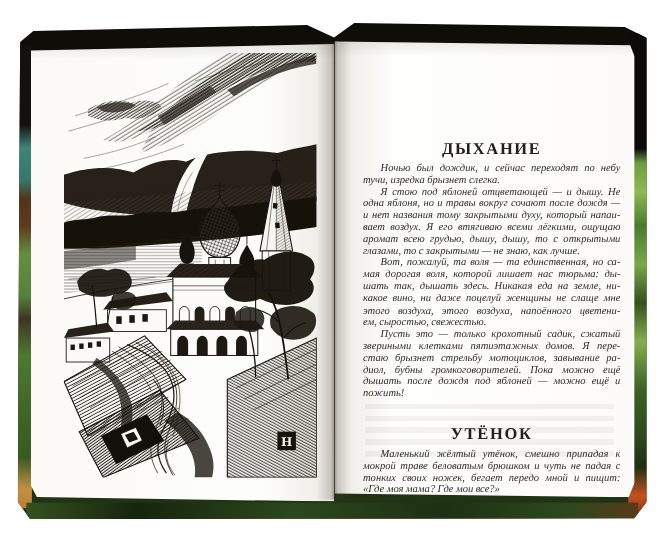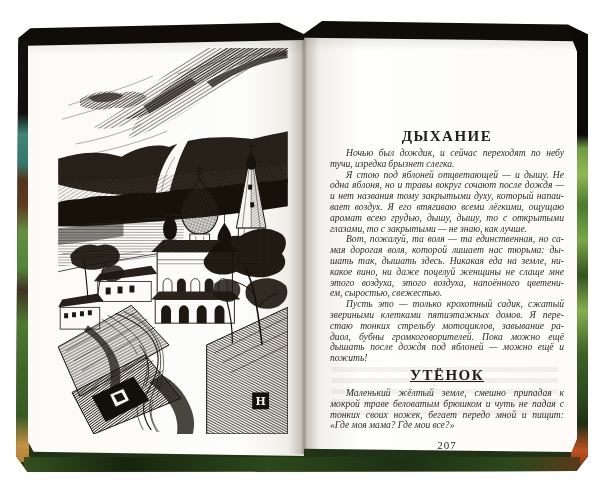--- a/index.html
+++ b/index.html
@@ -44,21 +44,21 @@
     background:linear-gradient(180deg,rgba(40,35,28,.10),rgba(0,0,0,0));}
   .spine-shadow{position:absolute;left:288px;top:38px;width:32px;height:416px;z-index:4;pointer-events:none;
     background:linear-gradient(90deg,rgba(70,58,45,0) 0%,rgba(70,58,45,.16) 40%,rgba(45,36,27,.38) 50%,rgba(70,58,45,.15) 60%,rgba(70,58,45,0) 100%);}
 
   
   .illustration{position:absolute;left:30px;top:8px;width:230px;height:386px;}
 
   
   .text-col{position:absolute;left:26px;top:94px;width:234px;color:var(--text,#2e2b28);}
   .bheading{font-weight:bold;font-size:15px;letter-spacing:1.5px;text-align:center;height:11px;line-height:11px;margin-bottom:6px;color:var(--ink,#22201c);}
-  .bheading.second{margin-top:6px;margin-bottom:7px;text-decoration:underline;}
+  .bheading.second{margin-top:26px;margin-bottom:7px;}
   .ln{font-size:9.6px;line-height:10.8px;height:10.8px;white-space:nowrap;overflow:hidden;word-spacing:-0.2px;font-style:italic;}
   .jst{text-align:justify;text-align-last:justify;}
   .ind{text-indent:16px;}
   .end{text-align:left;}
   .pagenum{margin-top:8px;text-align:center;font-size:11px;letter-spacing:1px;color:var(--text,#2e2b28);}
   .ghost{position:absolute;left:28px;top:330px;width:226px;height:48px;pointer-events:none;
     background:repeating-linear-gradient(180deg,rgba(105,98,92,.08) 0 5px,rgba(0,0,0,0) 5px 10.8px);
     filter:blur(.6px);}
 </style>
 </head>
@@ -259,28 +259,28 @@
 
       <div class="ln jst ind">Вот, пожалуй, та воля — та единственная, но са-</div>
       <div class="ln jst">мая дорогая воля, которой лишает нас тюрьма: ды-</div>
       <div class="ln jst">шать так, дышать здесь. Никакая еда на земле, ни-</div>
       <div class="ln jst">какое вино, ни даже поцелуй женщины не слаще мне</div>
       <div class="ln jst">этого воздуха, этого воздуха, напоённого цветени-</div>
       <div class="ln end">ем, сыростью, свежестью.</div>
 
       <div class="ln jst ind">Пусть это — только крохотный садик, сжатый</div>
       <div class="ln jst">звериными клетками пятиэтажных домов. Я пере-</div>
-      <div class="ln jst">стаю тонких стрельбу мотоциклов, завывание ра-</div>
+      <div class="ln jst">стаю брызнет стрельбу мотоциклов, завывание ра-</div>
       <div class="ln jst">диол, бубны громкоговорителей. Пока можно ещё</div>
       <div class="ln jst">дышать после дождя под яблоней — можно ещё и</div>
       <div class="ln end">пожить!</div>
 
       <div class="bheading second">УТЁНОК</div>
 
-      <div class="ln jst ind">Маленький жёлтый земле, смешно припадая к</div>
+      <div class="ln jst ind">Маленький жёлтый утёнок, смешно припадая к</div>
       <div class="ln jst">мокрой траве беловатым брюшком и чуть не падая с</div>
       <div class="ln jst">тонких своих ножек, бегает передо мной и пищит:</div>
       <div class="ln end">«Где моя мама? Где мои все?»</div>
 
       <div class="pagenum">207</div>
     </div>
   </div>
 
   <div class="spine-shadow"></div>
 </div>

